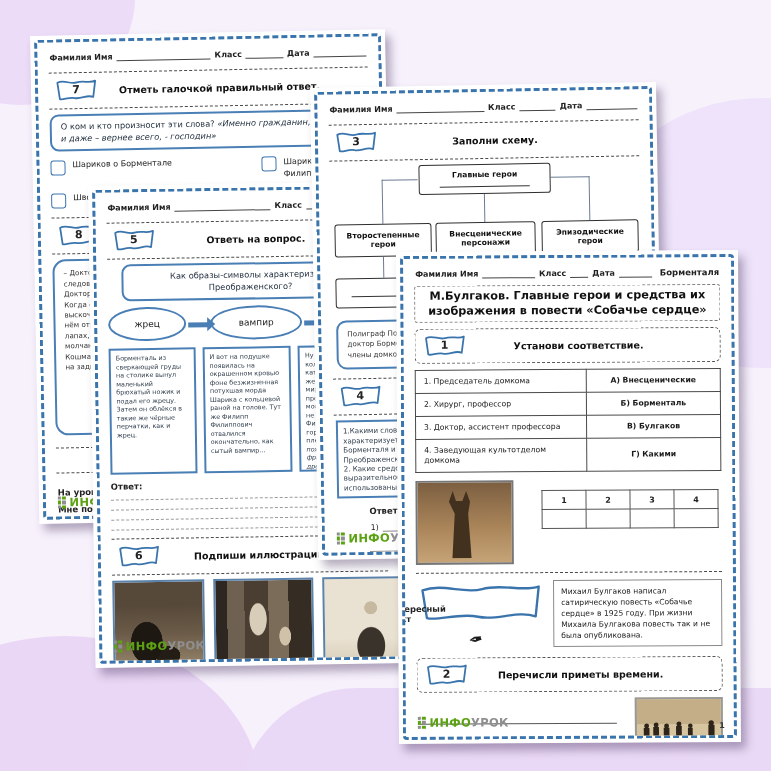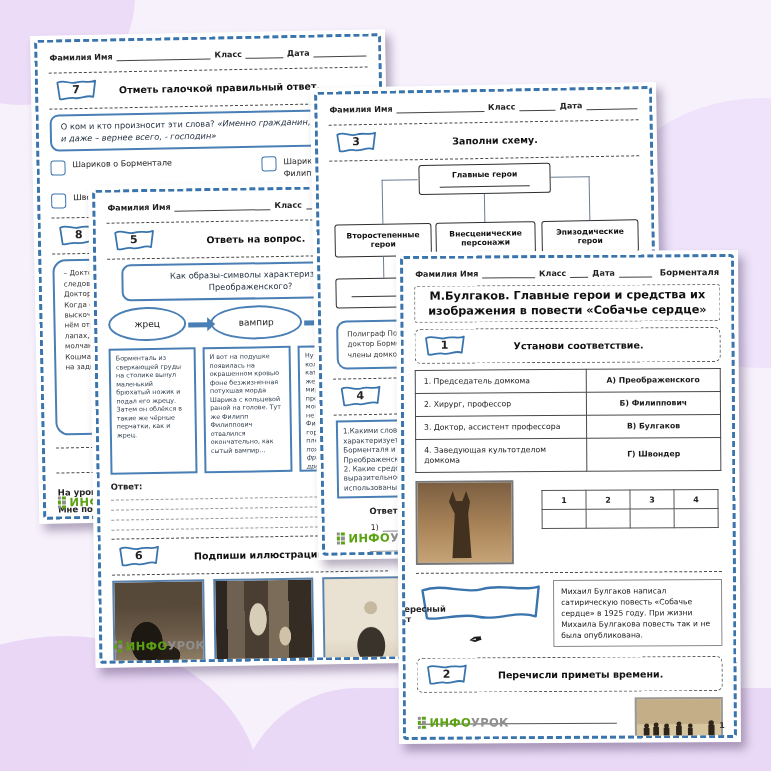--- a/index.html
+++ b/index.html
@@ -392,33 +392,33 @@
               <path d="M6 7 C15 2 23 10 32 7 C41 4 50 9 57 5 L54 27 C46 23 38 30 29 28 C21 26 13 31 9 29 Z"></path>
             </svg>
         <b class="fnum">1</b>
       </span>
       <span class="ttitle">Установи соответствие.</span>
     </div>
     <table class="mtable">
       <tbody>
             <tr>
               <td>1. Председатель домкома</td>
-              <td class="r">А) Преображенского</td>
+              <td class="r">А) Внесценические</td>
             </tr>
       <tr>
               <td>2. Хирург, профессор</td>
-              <td class="r">Б) Филиппович</td>
+              <td class="r">Б) Борменталь</td>
             </tr>
       <tr>
               <td>3. Доктор, ассистент профессора</td>
               <td class="r">В) Булгаков</td>
             </tr>
       <tr>
               <td>4. Заведующая культотделом домкома</td>
-              <td class="r">Г) Швондер</td>
+              <td class="r">Г) Какими</td>
             </tr>
     </tbody>
         </table>
     <div class="media">
       <div class="img dogimg">
             <div class="dogsil"></div>
           </div>
       <table class="grid" style="margin-top:10px">
         <tbody>
               <tr>

